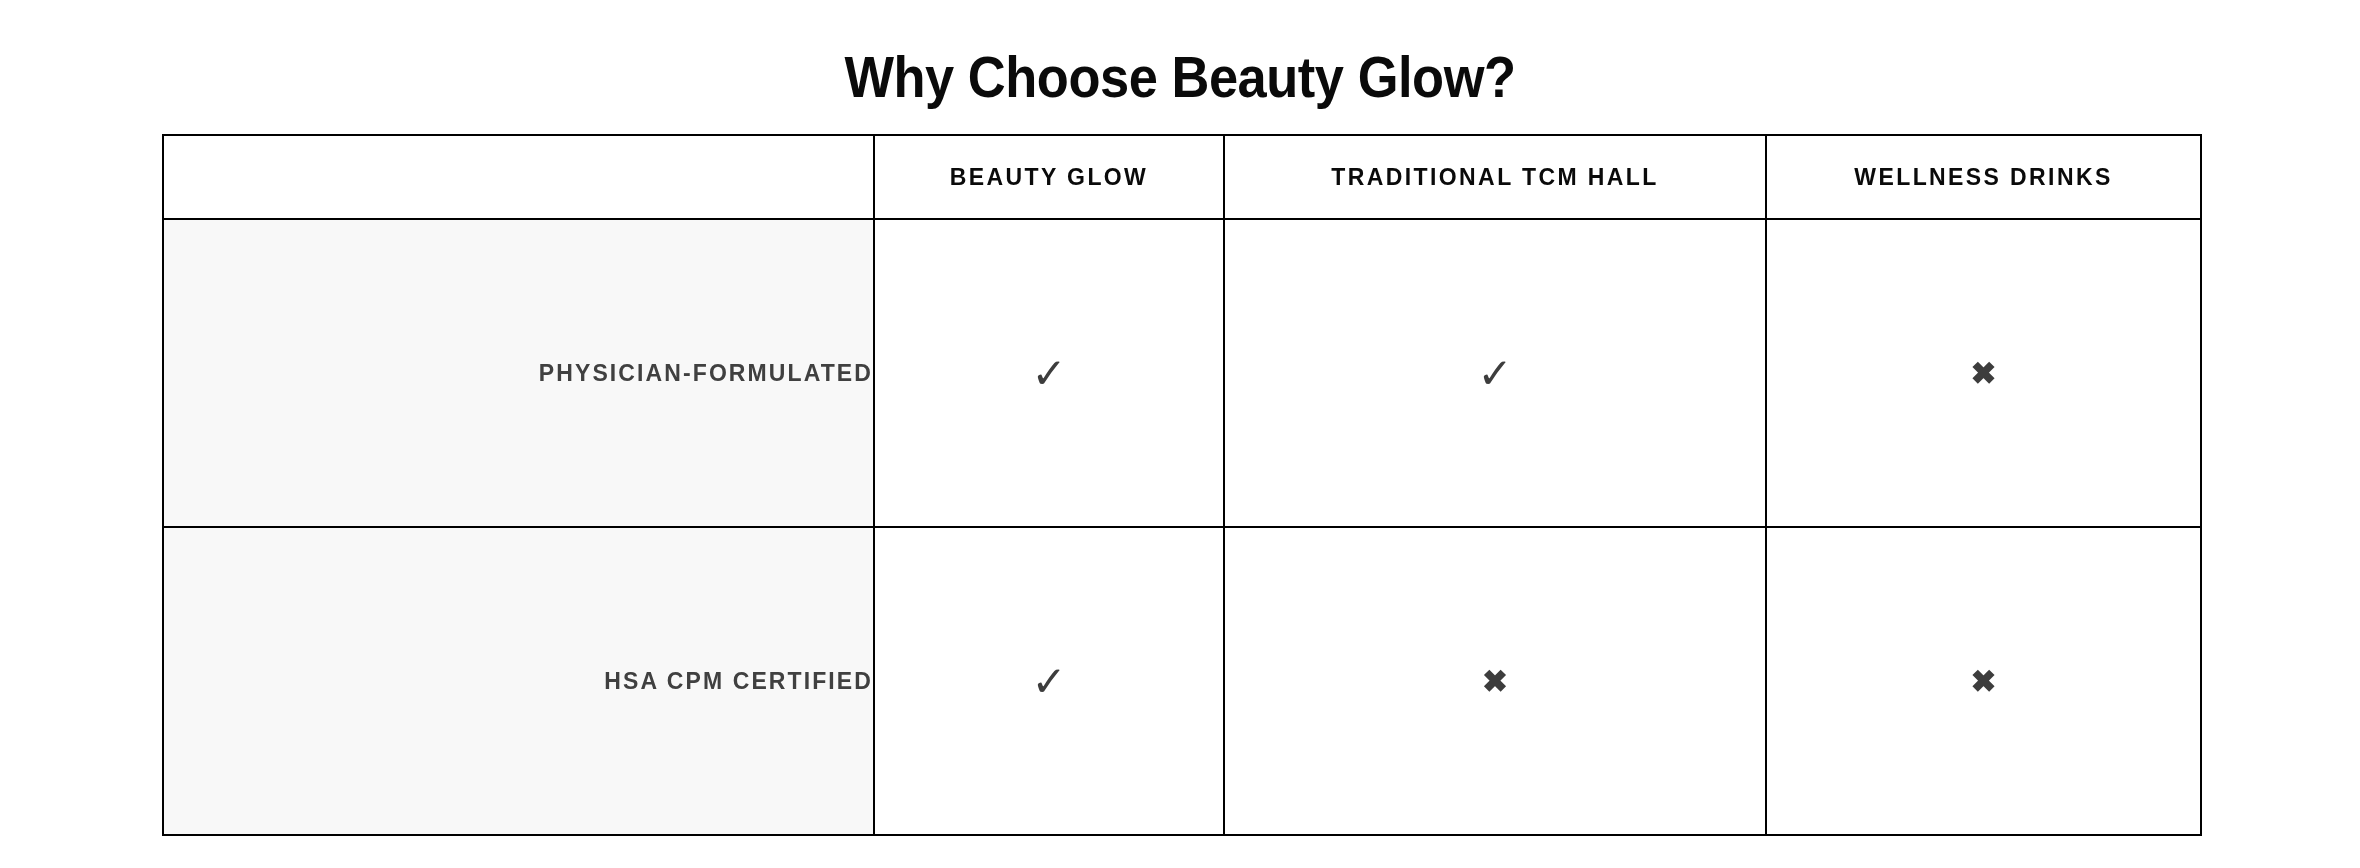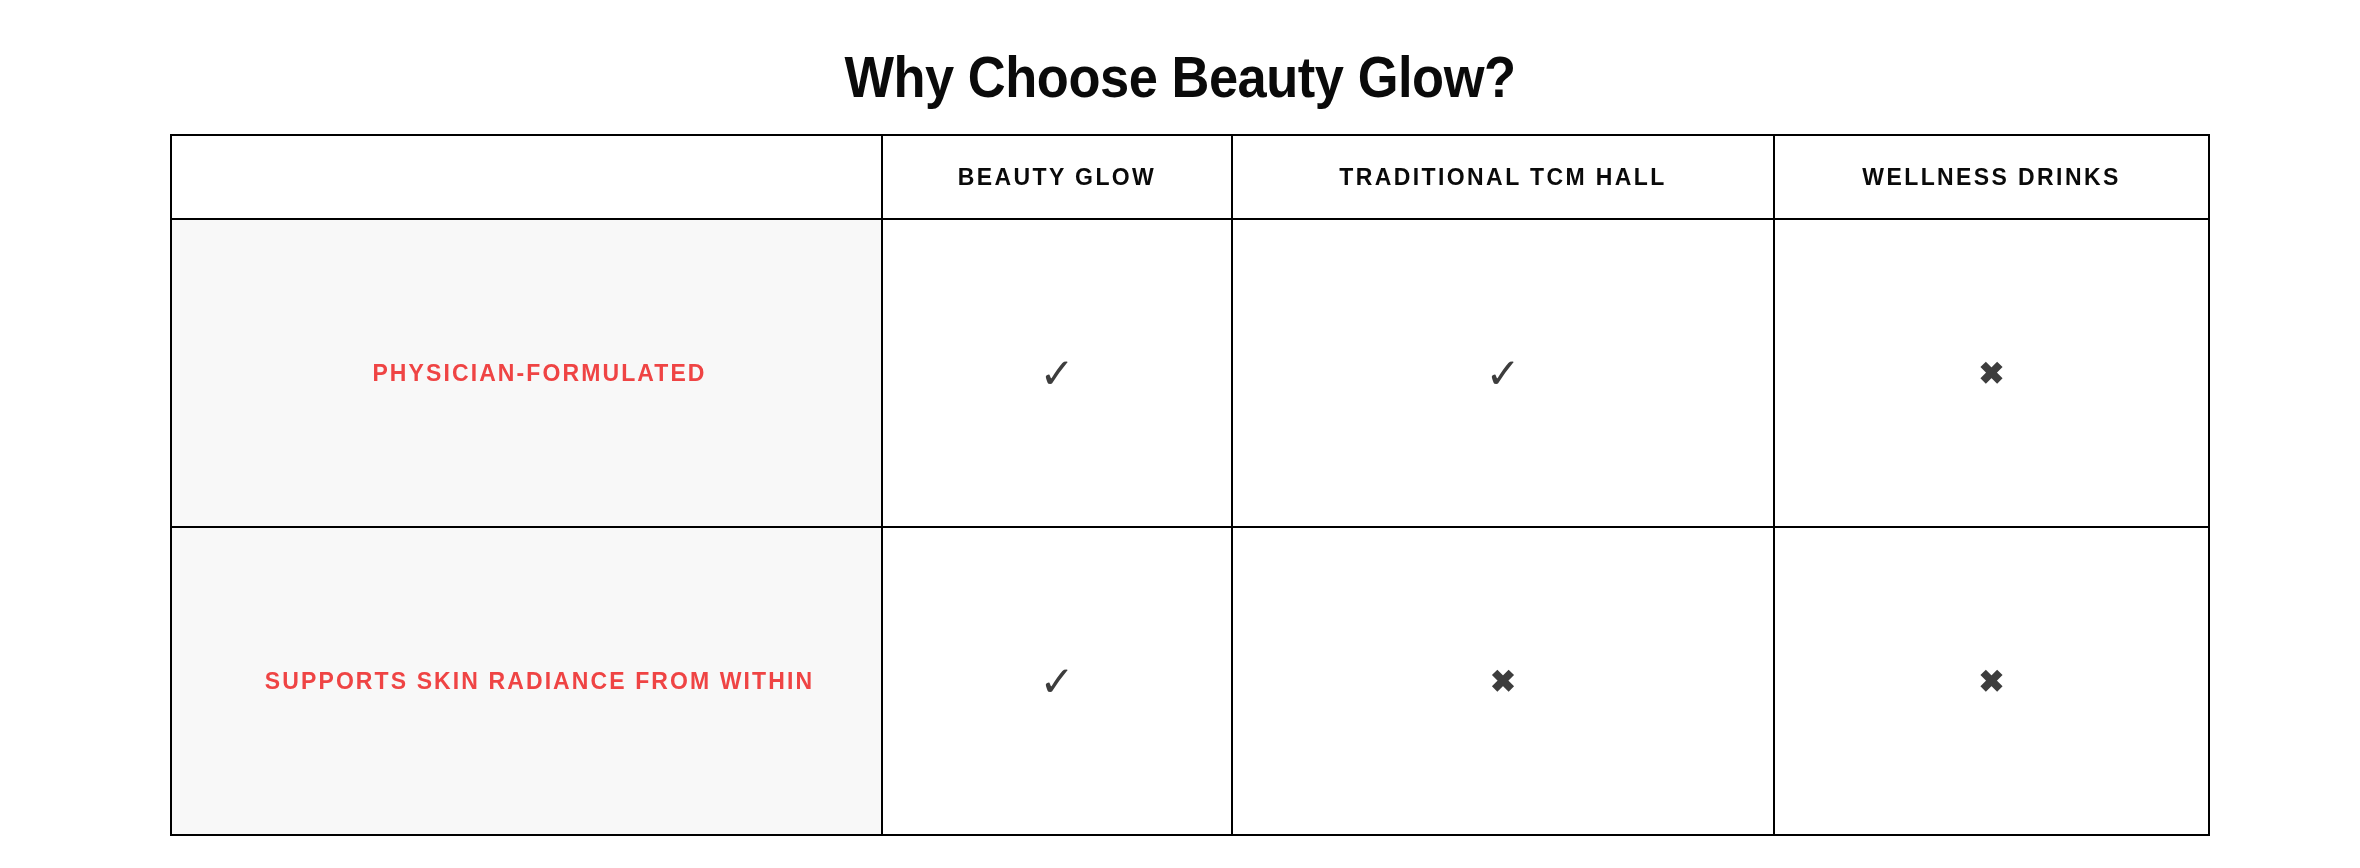--- a/index.html
+++ b/index.html
@@ -37,21 +37,21 @@
     color: #0a0a0a;
     line-height: 1.1;
     transform: scaleX(0.92);
     transform-origin: center top;
     white-space: nowrap;
   }
 
   
   .compare-wrap {
     position: absolute;
-    left: 170px;
+    left: 162px;
     top: 134px;
     width: 1648px;
     height: 702px;
   }
 
   table.compare {
     width: 2038px;
     height: 702px;
     border-collapse: collapse;
     table-layout: fixed;
@@ -87,27 +87,27 @@
     vertical-align: middle;
     padding: 0 10px;
     white-space: nowrap;
   }
   thead th.feature-head {
     background: #ffffff;
   }
 
   tbody th.row-label {
     background: #f8f8f8;
-    text-align: center;
+    text-align: right;
     vertical-align: middle;
     padding: 0 0 0 26px;
     font-size: 23px;
     font-weight: 700;
     letter-spacing: 2.1px;
-    color: #ef4444;
+    color: #404040;
     text-transform: uppercase;
     white-space: nowrap;
     height: 100px;
   }
 
   tbody td.cell {
     background: #ffffff;
     text-align: center;
     vertical-align: middle;
     height: 100px;
@@ -161,21 +161,21 @@
         </tr>
       </thead>
       <tbody id="compare-body">
           <tr>
             <th class="row-label">PHYSICIAN-FORMULATED</th>
             <td class="cell"><span class="mark check">✓</span></td>
             <td class="cell"><span class="mark check">✓</span></td>
             <td class="cell"><span class="mark cross">✖</span></td>
           </tr>
           <tr>
-            <th class="row-label">SUPPORTS SKIN RADIANCE FROM WITHIN</th>
+            <th class="row-label">HSA CPM CERTIFIED</th>
             <td class="cell"><span class="mark check">✓</span></td>
             <td class="cell"><span class="mark cross">✖</span></td>
             <td class="cell"><span class="mark cross">✖</span></td>
           </tr>
         </tbody>
     </table>
   </div>
 
 </div>
 

